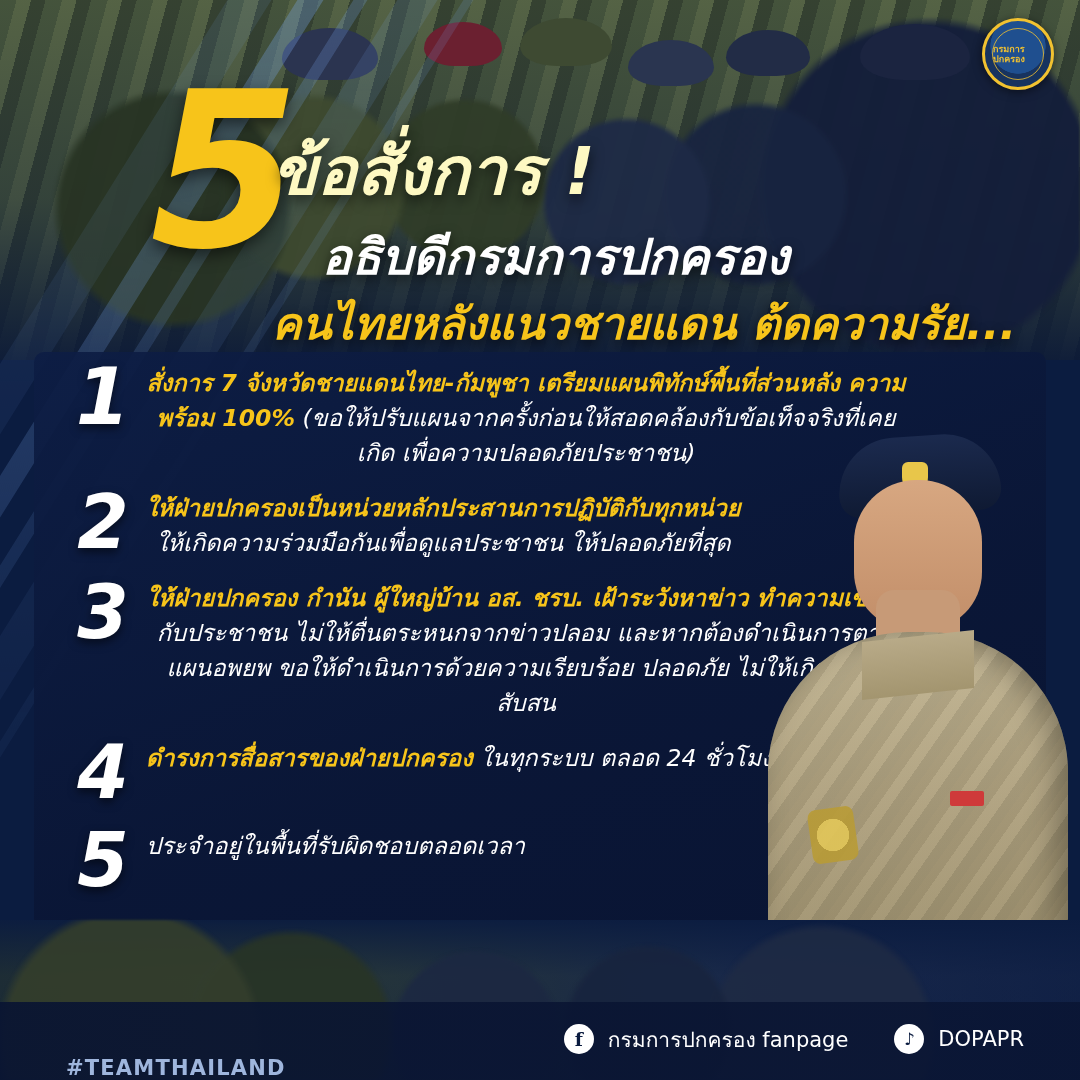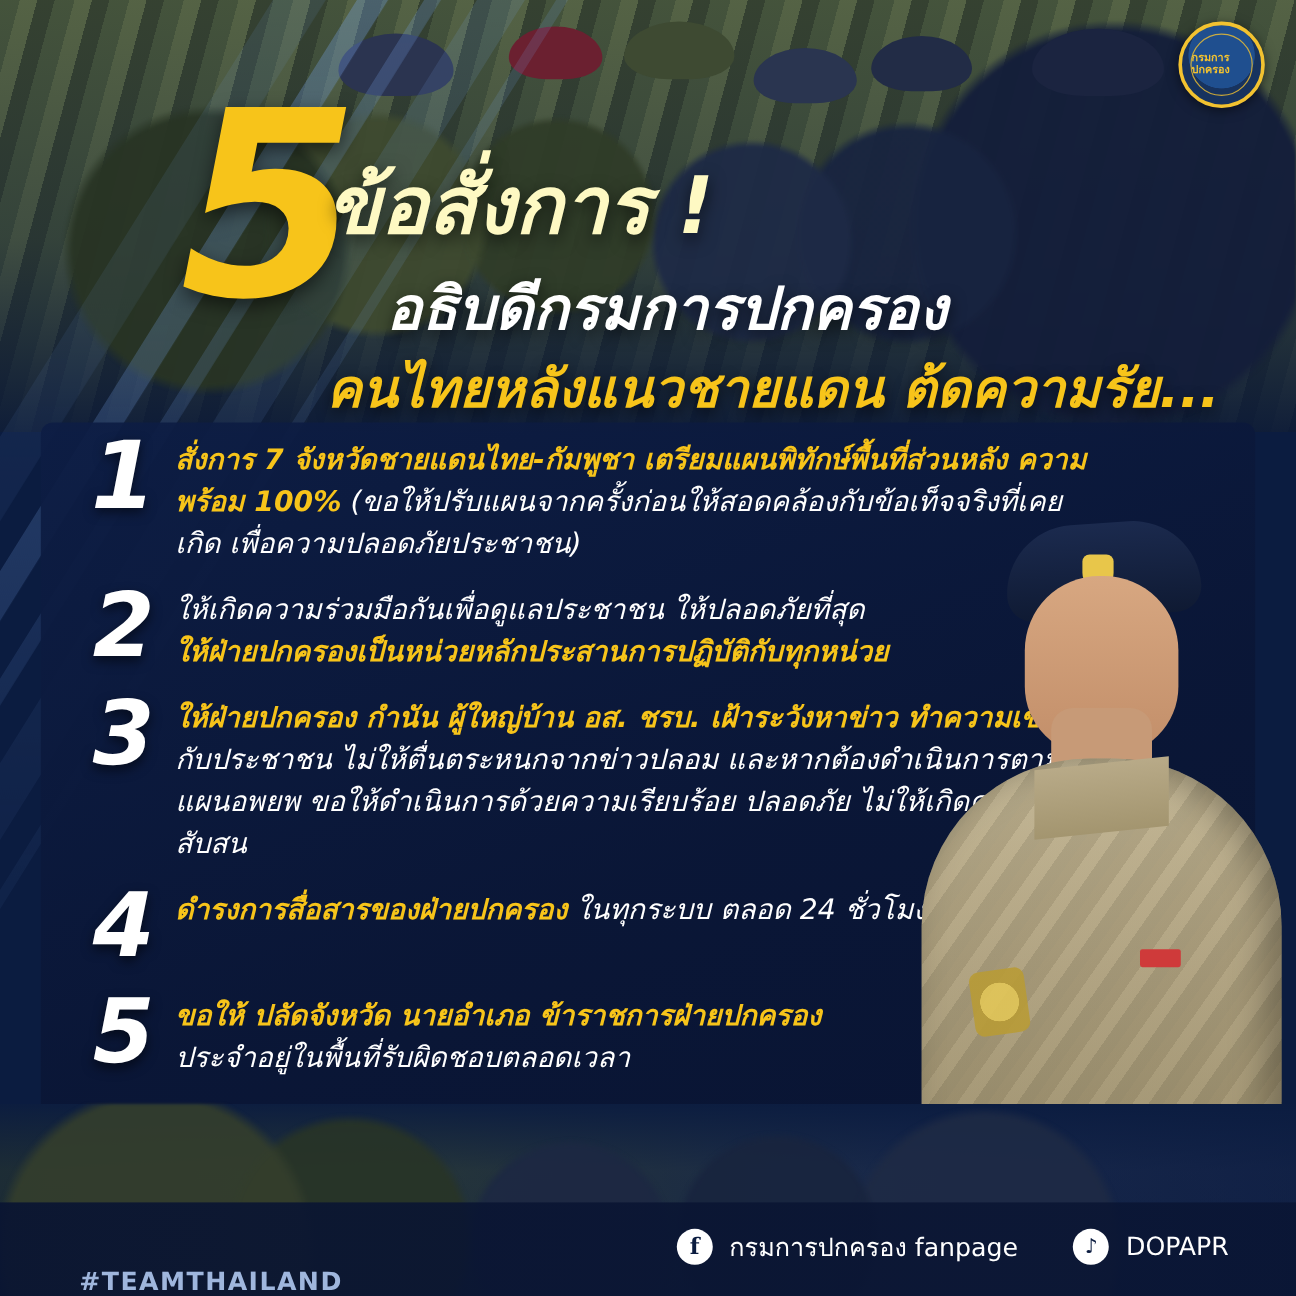--- a/index.html
+++ b/index.html
@@ -122,21 +122,21 @@
 
   
   .list{position:absolute;left:60px;top:360px;width:960px;}
   .item{position:relative;display:flex;align-items:flex-start;margin-bottom:14px;}
   .num{
     width:86px;flex:0 0 86px;text-align:center;
     font-size:74px;line-height:74px;font-weight:bold;font-style:italic;color:#ffffff;
     text-shadow:0 4px 10px rgba(0,0,0,.55);
   }
   .txt{padding-top:6px;max-width:760px;}
-  .txt p{margin:0;font-size:23.5px;line-height:35px;color:#ffffff;font-style:italic;}
+  .txt p{margin:0;font-size:23.5px;line-height:35px;color:#ffffff;font-style:italic;text-align:center;}
   .txt .hl{color:#f7c41a;font-weight:bold;}
   .txt .wt{color:#ffffff;}
 
   
   .i1 .num{font-size:78px;}
   .i2{margin-top:6px;}
   .i3{margin-top:6px;}
   .i4{margin-top:6px;}
   .i5{margin-top:4px;}
 
@@ -255,22 +255,22 @@
       <div class="num">1</div>
       <div class="txt">
         <p><span class="hl">สั่งการ 7 จังหวัดชายแดนไทย-กัมพูชา เตรียมแผนพิทักษ์พื้นที่ส่วนหลัง ความพร้อม 100%</span>
            <span class="wt">(ขอให้ปรับแผนจากครั้งก่อนให้สอดคล้องกับข้อเท็จจริงที่เคยเกิด เพื่อความปลอดภัยประชาชน)</span></p>
       </div>
     </div>
 
     <div class="item i2">
       <div class="num">2</div>
       <div class="txt">
+        <p><span class="hl">ให้ฝ่ายปกครองเป็นหน่วยหลักประสานการปฏิบัติกับทุกหน่วย</span></p>
         <p><span class="wt">ให้เกิดความร่วมมือกันเพื่อดูแลประชาชน ให้ปลอดภัยที่สุด</span></p>
-        <p><span class="hl">ให้ฝ่ายปกครองเป็นหน่วยหลักประสานการปฏิบัติกับทุกหน่วย</span></p>
       </div>
     </div>
 
     <div class="item i3">
       <div class="num">3</div>
       <div class="txt">
         <p><span class="hl">ให้ฝ่ายปกครอง กำนัน ผู้ใหญ่บ้าน อส. ชรบ. เฝ้าระวังหาข่าว ทำความเข้าใจ</span>
            <span class="wt">กับประชาชน ไม่ให้ตื่นตระหนกจากข่าวปลอม และหากต้องดำเนินการตามแผนอพยพ ขอให้ดำเนินการด้วยความเรียบร้อย ปลอดภัย ไม่ให้เกิดความสับสน</span></p>
       </div>
     </div>
@@ -279,21 +279,20 @@
       <div class="num">4</div>
       <div class="txt">
         <p><span class="hl">ดำรงการสื่อสารของฝ่ายปกครอง</span>
            <span class="wt">ในทุกระบบ ตลอด 24 ชั่วโมง</span></p>
       </div>
     </div>
 
     <div class="item i5">
       <div class="num">5</div>
       <div class="txt">
-        <p><span class="hl">ขอให้ ปลัดจังหวัด นายอำเภอ ข้าราชการฝ่ายปกครอง</span></p>
         <p><span class="wt">ประจำอยู่ในพื้นที่รับผิดชอบตลอดเวลา</span></p>
       </div>
     </div>
 
   </div>
 
   <div class="portrait">
     <div class="p-beret"></div>
     <div class="p-badge"></div>
     <div class="p-head"></div>

